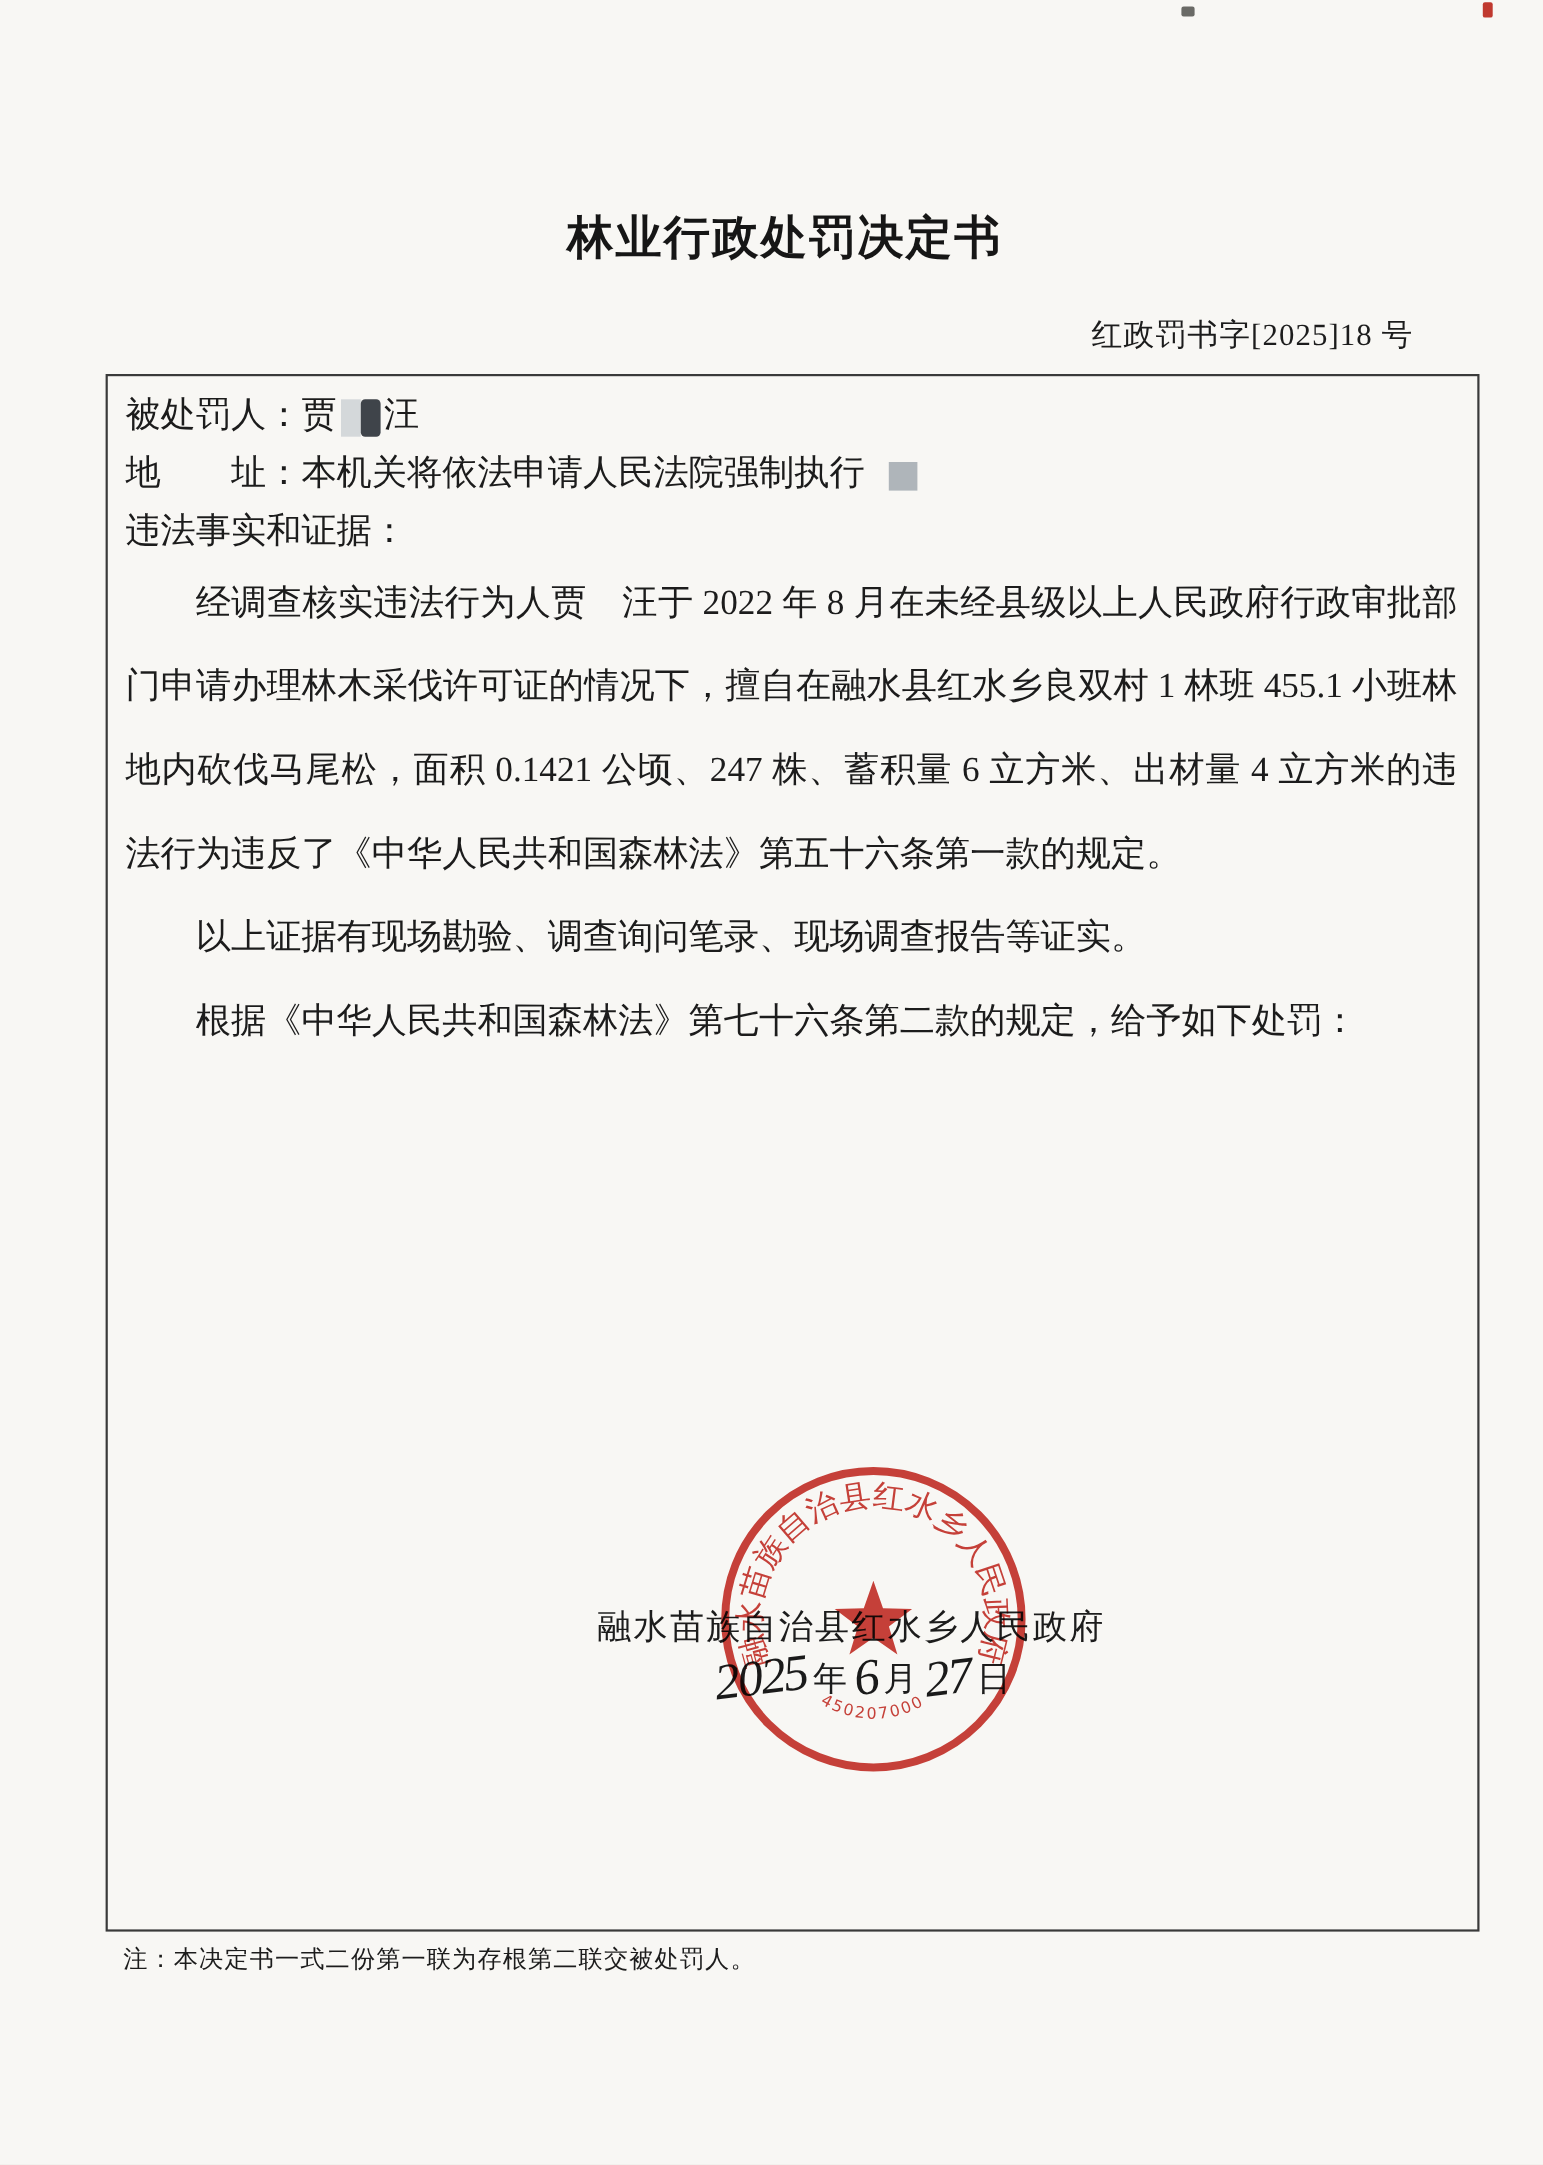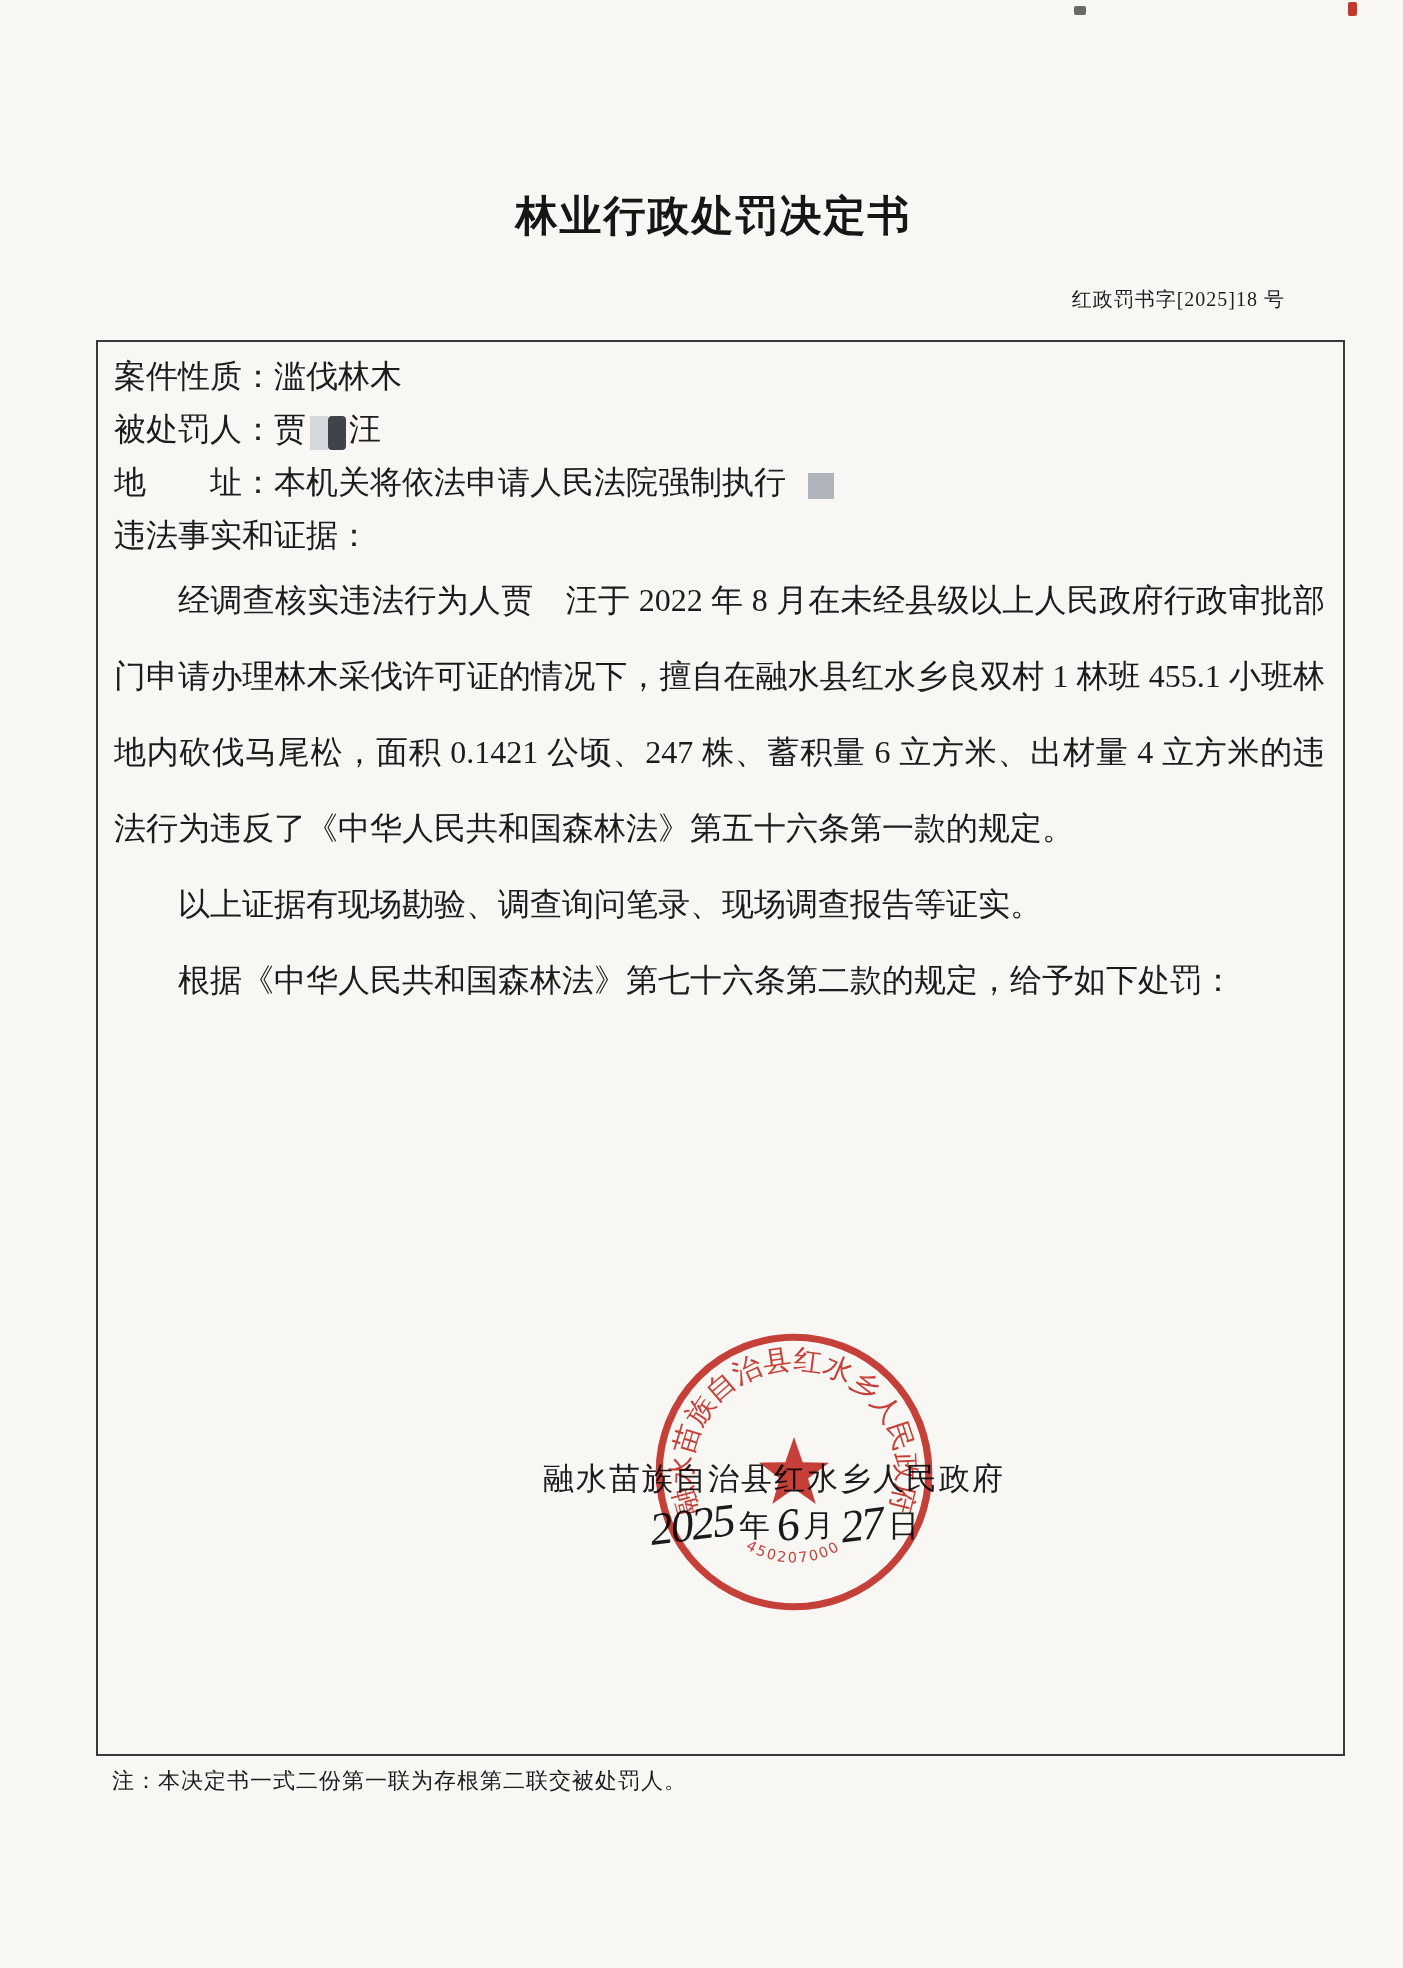--- a/index.html
+++ b/index.html
@@ -14,21 +14,21 @@
   }
   .title{
     position:absolute;top:188px;left:12px;width:100%;
     text-align:center;
     font-size:42px;font-weight:bold;
     letter-spacing:2px;
     color:#161616;
   }
   .docnum{
     position:absolute;top:286px;right:118px;
-    font-size:20px;
+    font-size:28px;
     letter-spacing:1px;
     font-family:Liberation Serif, serif;
   }
   .main-box{
     position:absolute;left:96px;top:340px;
     width:1249px;height:1416px;
     box-sizing:border-box;
     border:2px solid #3a3a3a;
     padding:8px 18px 0 16px;
     font-size:32px;
@@ -94,23 +94,20 @@
 <body>
 
 <div class="page">
 
   <div class="title">林业行政处罚决定书</div>
 
   <div class="docnum">红政罚书字[2025]18 号</div>
 
   <div class="main-box">
 
-    <div class="info-line">
-      <span>案件性质：</span><span>滥伐林木</span>
-    </div>
 
     <div class="info-line">
       <span>被处罚人：</span><span>贾</span><span class="redact light"></span><span class="redact dark"></span><span>汪</span>
     </div>
 
     <div class="info-line">
       <span>地　　址：</span><span>本机关将依法申请人民法院强制执行</span><span class="redact grey"></span>
     </div>
 
     <div class="info-line">违法事实和证据：</div>

